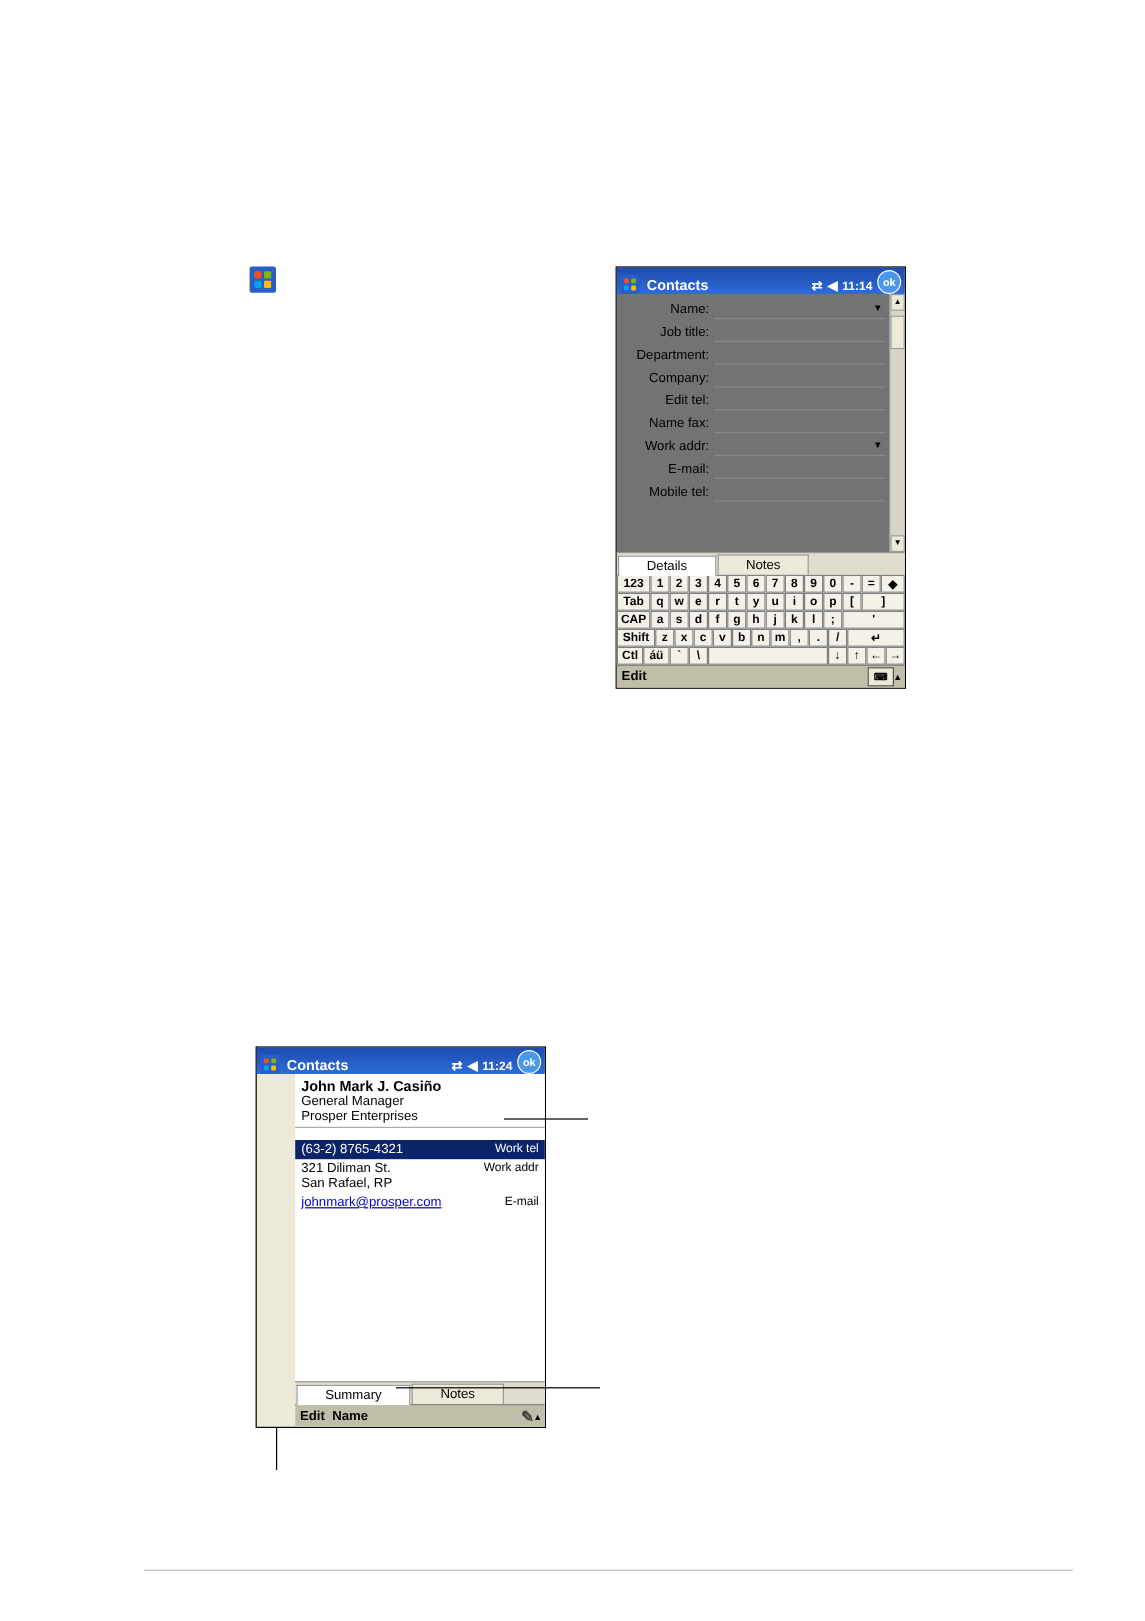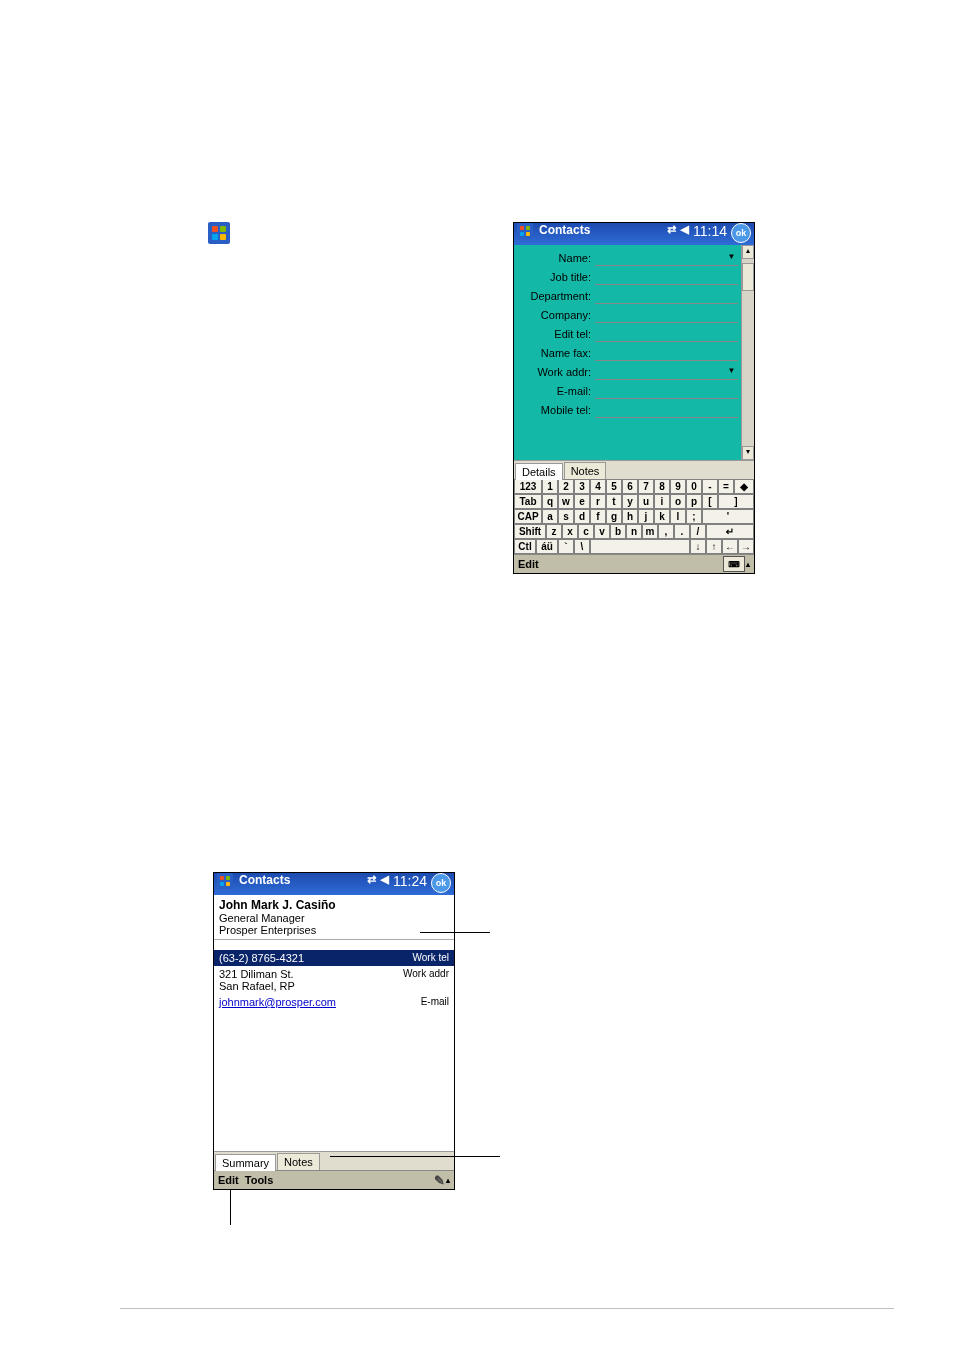--- a/index.html
+++ b/index.html
@@ -38,37 +38,37 @@
     font-size: 11px;
     display: flex;
     flex-direction: column;
   }
 
   .pda-titlebar {
     height: 22px;
     background: linear-gradient(to bottom,#1d4bb0,#2f6cd7);
     color:#fff;
     display:flex;
-    align-items:flex-start;
+    align-items:flex-end;
     padding:0 3px;
     font-weight:bold;
     font-size:11px;
     gap:4px;
   }
   .pda-titlebar .spacer{flex:1;}
   .title-text{margin-left:2px;font-weight:bold;font-size:12px;}
-  .title-time{font-weight:normal;font-size:14px;}
+  .title-time{font-weight:bold;font-size:10px;}
   .ok-btn{
     width:18px;height:18px;border-radius:50%;background:#4b98e8;display:flex;align-items:center;justify-content:center;font-size:9px;font-weight:bold;color:#fff;border:1px solid #fff;
   }
   .status-icn{display:inline-block;color:#fff;font-size:11px;}
 
   
   .form-body{
-    background:#14b8a6;
+    background:#737373;
     flex:1;
     display:flex;
     position:relative;
   }
   .form-scroll{
     flex:1;
     padding:3px 3px 0 3px;
   }
   .form-row{
     display:flex;
@@ -96,21 +96,21 @@
 
   .vscroll{
     width:12px;background:#d8d5c8;border-left:1px solid #999;position:relative;
   }
   .vscroll-up,.vscroll-down{height:12px;background:#ece9d8;border:1px solid #999;font-size:8px;text-align:center;line-height:10px;}
   .vscroll-thumb{position:absolute;left:0;right:0;top:18px;height:26px;background:#ece9d8;border:1px solid #999;}
 
   .tabs{
     height:18px;background:#e0ddce;display:flex;align-items:flex-end;border-top:1px solid #999;padding-left:1px;
   }
-  .tab{padding:2px 6px;font-size:11px;border:1px solid #999;border-bottom:none;margin-right:1px;background:#ece9d8;}
+  .tab{padding:2px 23px;font-size:11px;border:1px solid #999;border-bottom:none;margin-right:1px;background:#ece9d8;}
   .tab.active{background:#fff;position:relative;top:1px;}
 
   .keyboard{
     background:#ece9d8;
     font-size:10px;
     user-select:none;
   }
   .kbrow{display:flex;height:15px;}
   .key{
     flex:0 0 auto;
@@ -132,21 +132,21 @@
     border-top:1px solid #888;
     display:flex;align-items:center;
     padding:0 4px;
     font-size:11px;
     font-weight:bold;
   }
   .menubar .spacer{flex:1;}
   .sip-icon{width:20px;height:14px;border:1px solid #555;background:#ece9d8;display:flex;align-items:center;justify-content:center;font-size:8px;}
 
   
-  .summary-body{background:#fff;flex:1;display:flex;flex-direction:column;}
+  .summary-body{background:#fff;flex:1;display:flex;flex-direction:column;margin-left:32px;}
   .contact-header{
     padding:3px 5px;border-bottom:1px solid #aaa;
   }
   .contact-name{font-weight:bold;font-size:12px;}
   .contact-sub{font-size:11px;}
   .contact-rows{flex:1;}
   .contact-row{
     display:flex;padding:2px 5px;font-size:11px;align-items:flex-start;
   }
   .contact-row.sel{background:#0a246a;color:#fff;}
@@ -367,21 +367,21 @@
       </div>
     </div>
 
     <div class="tabs">
       <div class="tab active">Summary</div>
       <div class="tab">Notes</div>
     </div>
     <div class="menubar">
       <span>Edit</span>
       <span style="width:6px"></span>
-      <span>Tools</span>
+      <span>Name</span>
       <span class="spacer"></span>
       <span style="font-size:13px;color:#444">✎</span>
       <span style="font-size:8px;margin-left:1px">▴</span>
     </div>
   </div>
 </div>
 
 <div class="callout-line" style="top:932px;left:420px;width:70px"></div>
 <div class="callout-line" style="top:1156px;left:330px;width:170px"></div>
 <div class="vline" style="top:1190px;left:230px;height:35px"></div>

